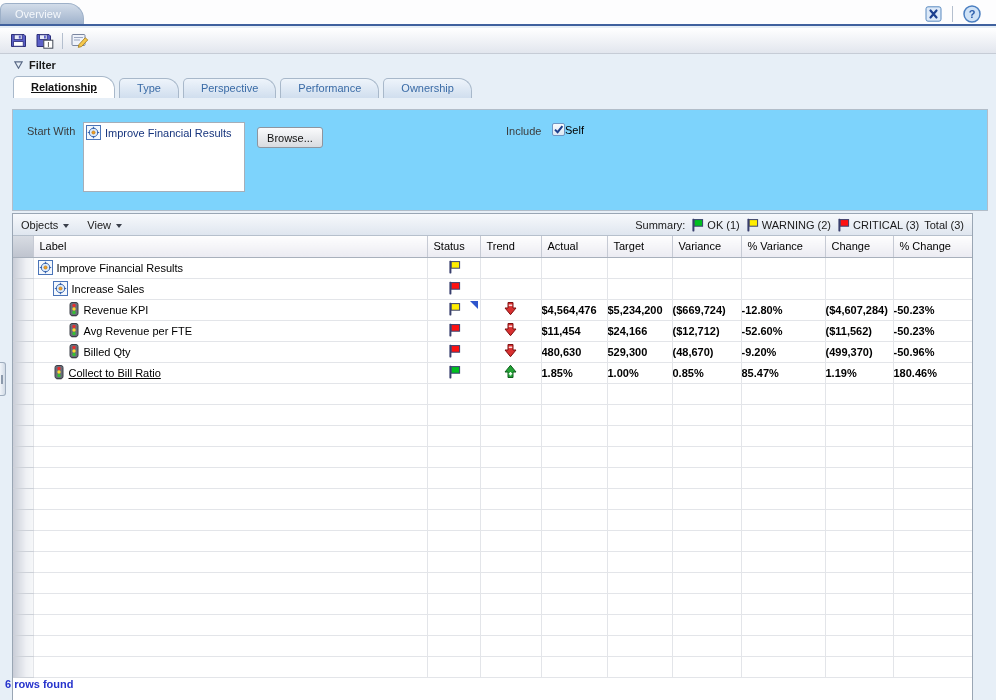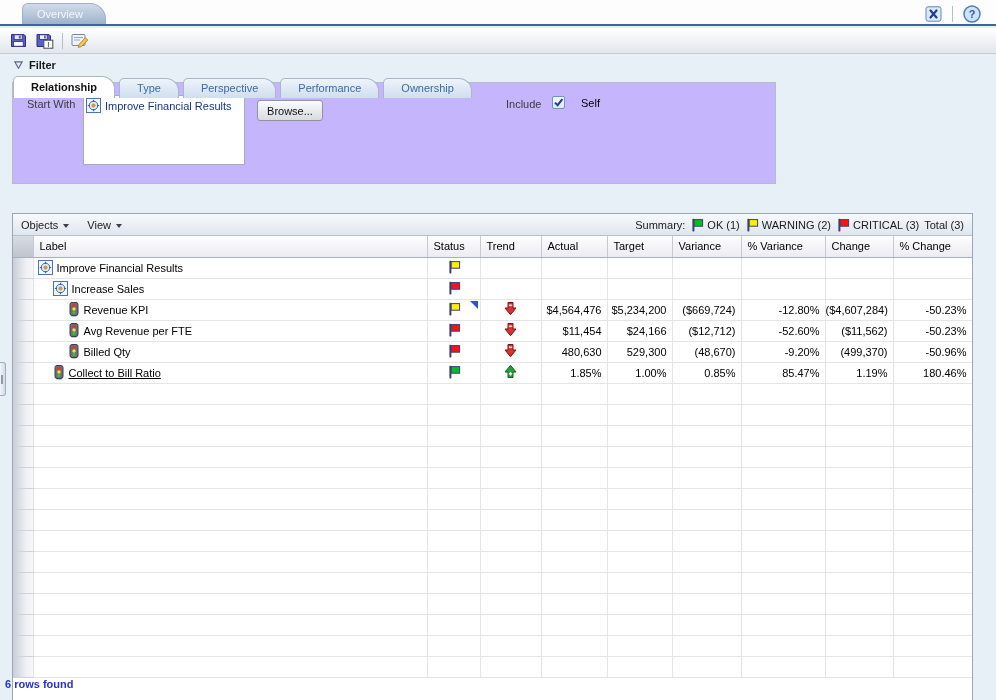--- a/index.html
+++ b/index.html
@@ -1,21 +1,21 @@
 <!DOCTYPE html>
 <html><head>
 <meta charset="utf-8">
 <style>
   html,body{margin:0;padding:0;background:#cfd8e2;}
   #screen{position:relative;width:996px;height:700px;overflow:hidden;background:#e7eff7;
     font-family:"Liberation Sans","DejaVu Sans",sans-serif;font-size:11px;color:#000;}
 
   
   .tabstrip{position:absolute;left:0;top:0;width:996px;height:26px;background:#fdfdfe;
-    border-bottom:2px solid #40619e;display:flex;align-items:flex-end;padding-left:22px;box-sizing:border-box;}
+    border-bottom:2px solid #40619e;display:flex;align-items:flex-end;padding-left:0;box-sizing:border-box;}
   #winTabs{display:flex;align-items:flex-end;}
   .win-tab{height:20px;line-height:20px;padding:0 22px 0 14px;margin-right:4px;
     border:1px solid #9db0c8;border-bottom:none;border-radius:6px 16px 0 0;
     background:linear-gradient(180deg,#d2dce9,#9fb2cc);color:#f4f7fb;cursor:default;}
   .win-tab.active{background:linear-gradient(180deg,#ffffff,#f1f4f9);color:#111;font-weight:bold;
     border-color:#8aa0bc;height:23px;line-height:23px;padding:0 56px 0 16px;}
   .tab-actions{position:absolute;right:14px;top:4px;display:flex;align-items:center;gap:9px;}
   .vsep{width:1px;height:16px;background:#b4bfce;}
 
   
@@ -24,32 +24,32 @@
     display:flex;align-items:center;padding-left:8px;box-sizing:border-box;gap:7px;}
   .tool-btn{width:20px;height:20px;display:flex;align-items:center;justify-content:center;cursor:default;}
 
   
   .filter-header{position:absolute;left:14px;top:59px;display:flex;align-items:center;gap:6px;
     font-weight:bold;color:#1a1a1a;cursor:default;}
   .subtabs{position:absolute;left:13px;top:76px;display:flex;align-items:flex-end;z-index:2;}
   .sub-tab{height:19px;line-height:19px;padding:0 17px;margin-right:4px;
     border:1px solid #a8b8ca;border-bottom:none;border-radius:5px 13px 0 0;
     background:linear-gradient(180deg,#eef4fb,#d0deee);color:#3a6ba6;cursor:default;}
-  .sub-tab.active{background:#fff;font-weight:bold;color:#111;height:21px;line-height:21px;}
-  .filter-panel{position:absolute;left:12px;top:82px;width:764px;height:102px;background:#c4b5fd;
+  .sub-tab.active{background:#fff;font-weight:bold;color:#111;height:21px;line-height:21px;text-decoration:underline;}
+  .filter-panel{position:absolute;left:12px;top:109px;width:976px;height:102px;background:#7dd3fc;
     border:1px solid #b2bdc9;box-sizing:border-box;}
   .sw-label{position:absolute;left:14px;top:15px;color:#3c3c3c;}
   .listbox{position:absolute;left:70px;top:12px;width:162px;height:70px;border:1px solid #a6aeb8;
     background:#fff;padding:2px;box-sizing:border-box;overflow:hidden;}
   .listbox-item{display:flex;align-items:center;gap:4px;color:#17357d;}
   .browse-btn{position:absolute;left:244px;top:17px;width:66px;height:21px;border:1px solid #8e959f;
     border-radius:3px;background:linear-gradient(180deg,#fafbfc,#d8dbe0);
     font-family:inherit;font-size:11px;color:#111;}
   .inc-label{position:absolute;left:493px;top:15px;color:#3c3c3c;}
-  .self-row{position:absolute;left:539px;top:13px;display:flex;align-items:center;gap:16px;}
+  .self-row{position:absolute;left:539px;top:13px;display:flex;align-items:center;gap:0;}
   .checkbox{width:13px;height:13px;border:1px solid #6e96c4;border-radius:2px;box-sizing:border-box;
     background:linear-gradient(180deg,#f7fafd,#dce8f3);display:flex;align-items:center;justify-content:center;}
   .radio-group{position:absolute;left:540px;top:37px;}
   .radio-row{display:flex;align-items:center;gap:7px;height:21px;}
   .radio{width:12px;height:12px;border-radius:50%;border:1px solid #8494a6;box-sizing:border-box;
     background:radial-gradient(circle at 35% 30%,#ffffff,#dde5ee);position:relative;}
   .radio.selected{border-color:#5d7fae;}
   .radio.selected::after{content:"";position:absolute;left:2px;top:2px;width:6px;height:6px;
     border-radius:50%;background:radial-gradient(circle at 35% 30%,#4a78c8,#12306e);}
 
@@ -69,21 +69,21 @@
   table.grid{border-collapse:collapse;table-layout:fixed;width:959px;}
   .grid th,.grid td{padding:0;height:21px;box-sizing:border-box;overflow:hidden;white-space:nowrap;
     font-weight:normal;}
   .grid thead th{background:linear-gradient(180deg,#fefefe,#ebebf2);border-right:1px solid #c6cad4;
     border-bottom:1px solid #a8b0bc;text-align:left;padding-left:6px;}
   .grid th.gutter-h{background:linear-gradient(180deg,#d8dce3,#bfc4cf);}
   .grid td{border-right:1px solid #e3e5e9;border-bottom:1px solid #e3e5e9;}
   .grid td.gutter{background:linear-gradient(90deg,#c9cdd7 0%,#eef0f4 65%,#f6f7f9 100%);
     border-bottom:1px solid #ced2d9;}
   .grid td.label-cell .row-inner{display:flex;align-items:center;gap:4px;}
-  .grid td.num{text-align:right;padding-right:5px;}
+  .grid td.num{padding-right:5px;font-weight:bold;}
   .grid td.status-cell{position:relative;text-align:center;}
   .grid td.trend-cell{text-align:center;}
   .icon16{display:inline-flex;align-items:center;justify-content:center;}
   .note-tri{position:absolute;right:2px;top:1px;line-height:0;}
   svg{display:block;}
 
   .splitter{position:absolute;left:0;top:362px;width:6px;height:34px;
     background:linear-gradient(90deg,#f0f4f9,#d2dbe6);border:1px solid #9fadbe;border-left:none;
     border-radius:0 3px 3px 0;box-sizing:border-box;}
   .splitter::after{content:"";position:absolute;left:1px;top:12px;width:2px;height:9px;background:#8c9aac;}

